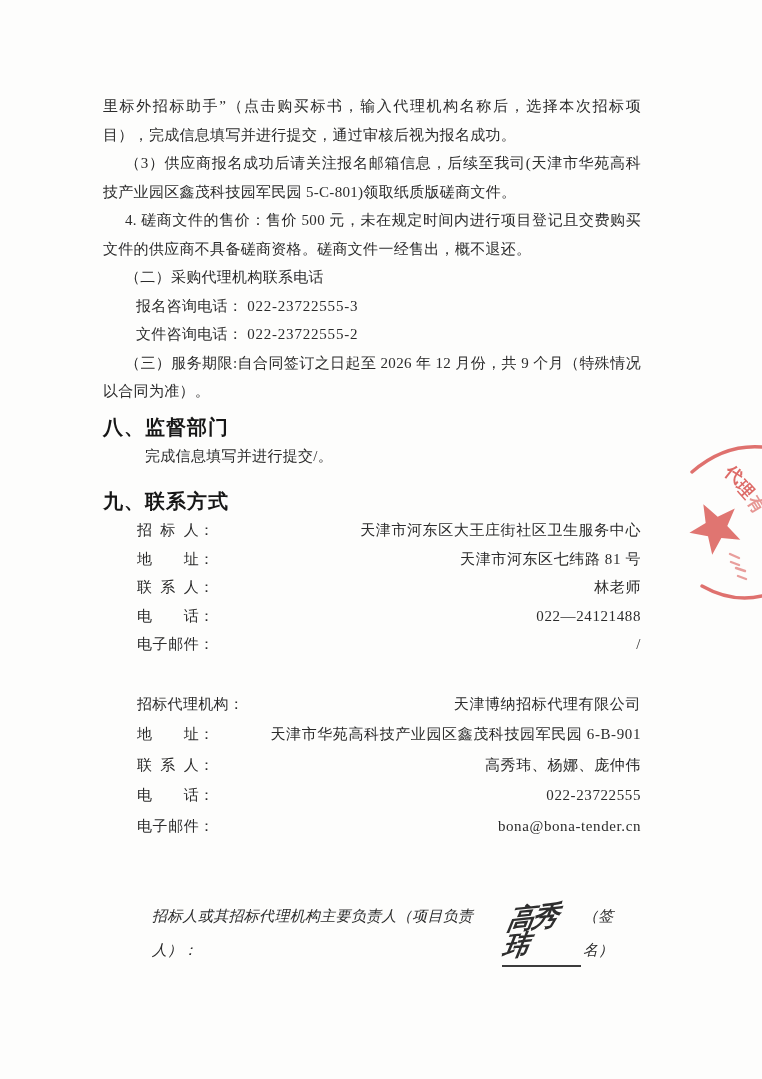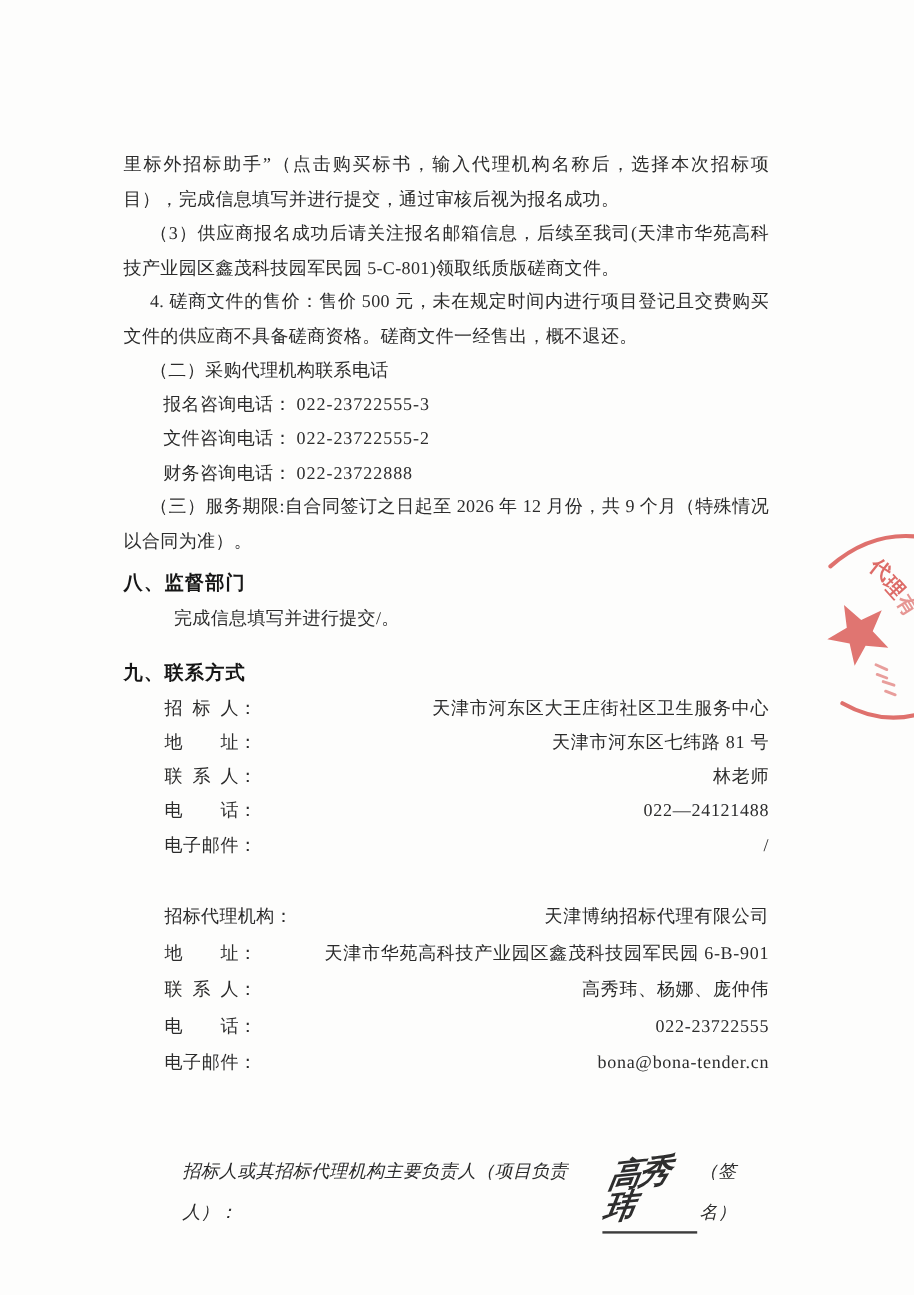--- a/index.html
+++ b/index.html
@@ -6,32 +6,32 @@
   .page{
     position:relative;
     width:762px;height:1079px;
     background:#fdfdfc;
     overflow:hidden;
     font-family:"Liberation Serif","DejaVu Serif",serif;
     color:#2b2b2b;
   }
   .content{
     position:absolute;
-    left:103px;top:124px;width:538px;
+    left:103px;top:92px;width:538px;
     font-size:15px;line-height:28.5px;
     text-align:justify;
     letter-spacing:0.3px;
   }
   .para{margin:0;}
   .ind{text-indent:22px;}
   .phone-row{padding-left:33px;}
   .phone-row .num{padding-left:4px;letter-spacing:0.8px;}
   .h{
     font-weight:700;color:#161616;
-    font-size:16px;line-height:30px;
+    font-size:20px;line-height:30px;
     margin:6px 0 0 0;letter-spacing:1px;
     font-family:"Liberation Sans","DejaVu Sans",sans-serif;
   }
   .h2{margin-top:16px;}
   .s8-body{padding-left:42px;}
   .contact{margin:0;}
   .c-row{display:flex;padding-left:34px;}
   .c-row .lbl{
     display:inline-block;width:62px;flex:0 0 auto;
     text-align:justify;text-align-last:justify;
@@ -72,23 +72,20 @@
     <p class="para">里标外招标助手”（点击购买标书，输入代理机构名称后，选择本次招标项目），完成信息填写并进行提交，通过审核后视为报名成功。</p>
     <p class="para ind">（3）供应商报名成功后请关注报名邮箱信息，后续至我司(天津市华苑高科技产业园区鑫茂科技园军民园 5-C-801)领取纸质版磋商文件。</p>
     <p class="para ind">4. 磋商文件的售价：售价 500 元，未在规定时间内进行项目登记且交费购买文件的供应商不具备磋商资格。磋商文件一经售出，概不退还。</p>
     <p class="para ind">（二）采购代理机构联系电话</p>
 
     <div class="phone-row">
       <span>报名咨询电话</span><span>：</span><span class="num">022-23722555-3</span>
     </div>
     <div class="phone-row">
       <span>文件咨询电话</span><span>：</span><span class="num">022-23722555-2</span>
-    </div>
-    <div class="phone-row">
-      <span>财务咨询电话</span><span>：</span><span class="num">022-23722888</span>
     </div>
 
     <p class="para ind">（三）服务期限:自合同签订之日起至 2026 年 12 月份，共 9 个月（特殊情况以合同为准）。</p>
 
     <div class="h">八、监督部门</div>
     <div class="s8-body">完成信息填写并进行提交/。</div>
     <div class="h h2">九、联系方式</div>
 
     <div class="contact tenderer">
       <div class="c-row">

